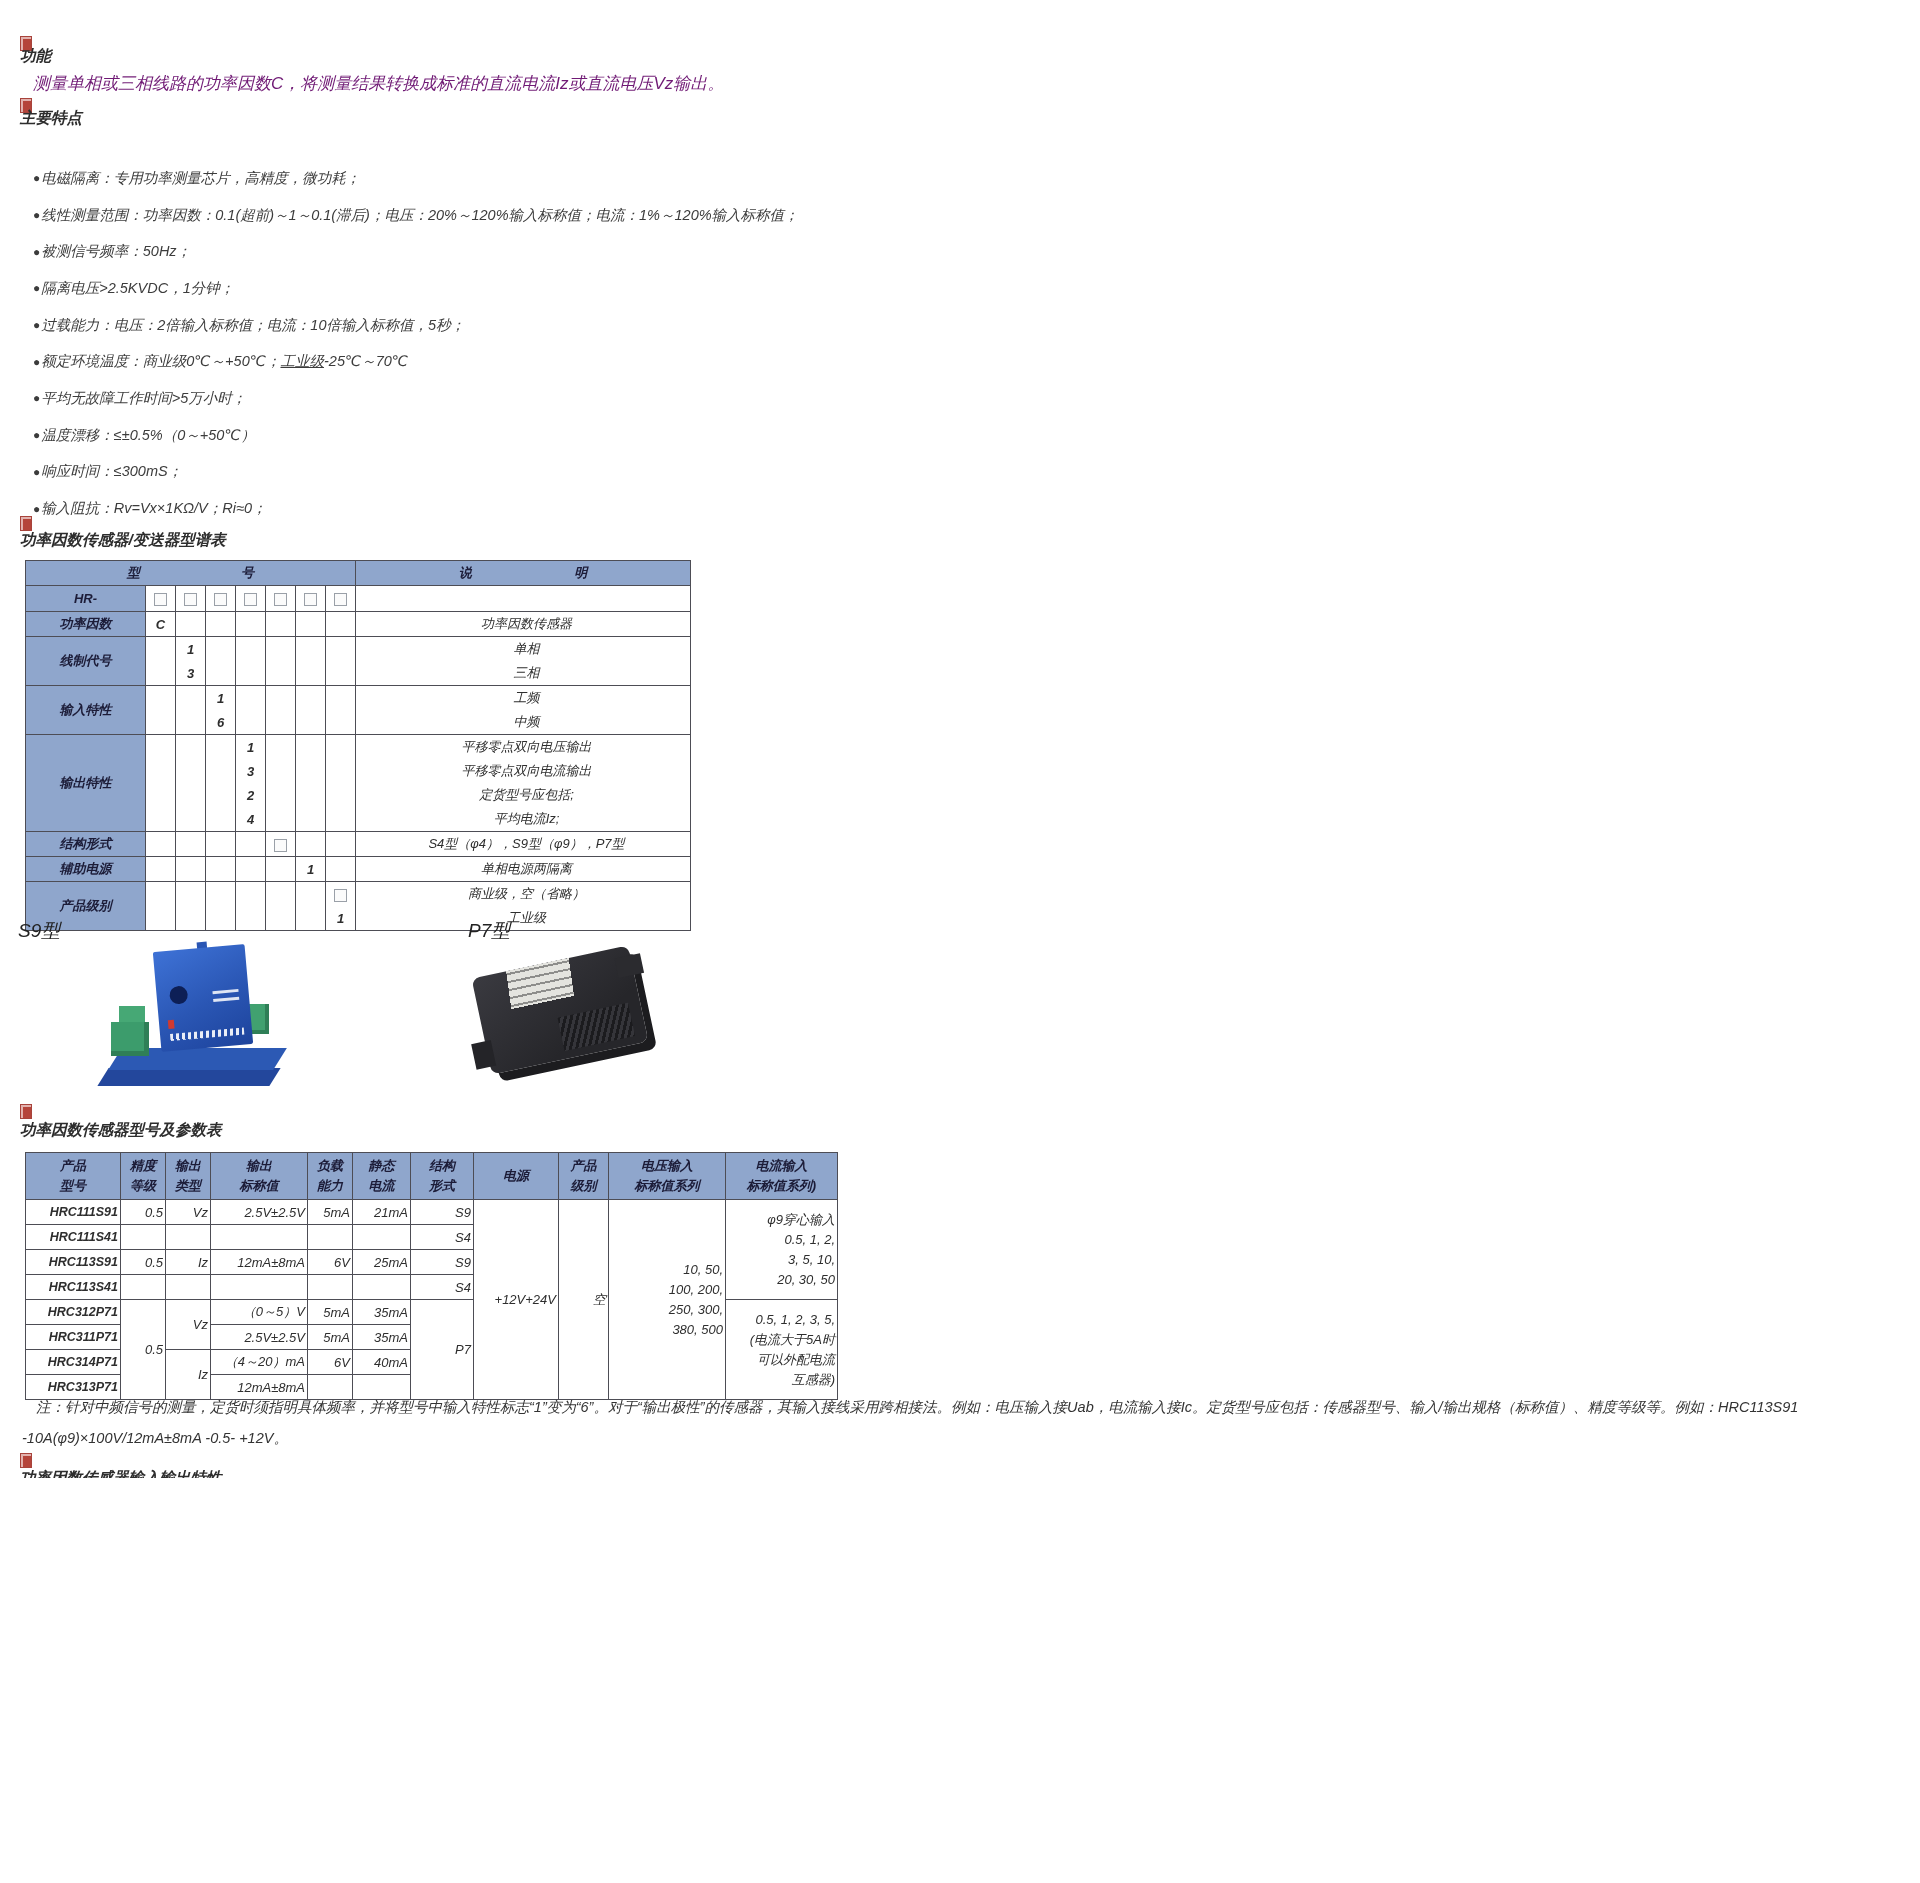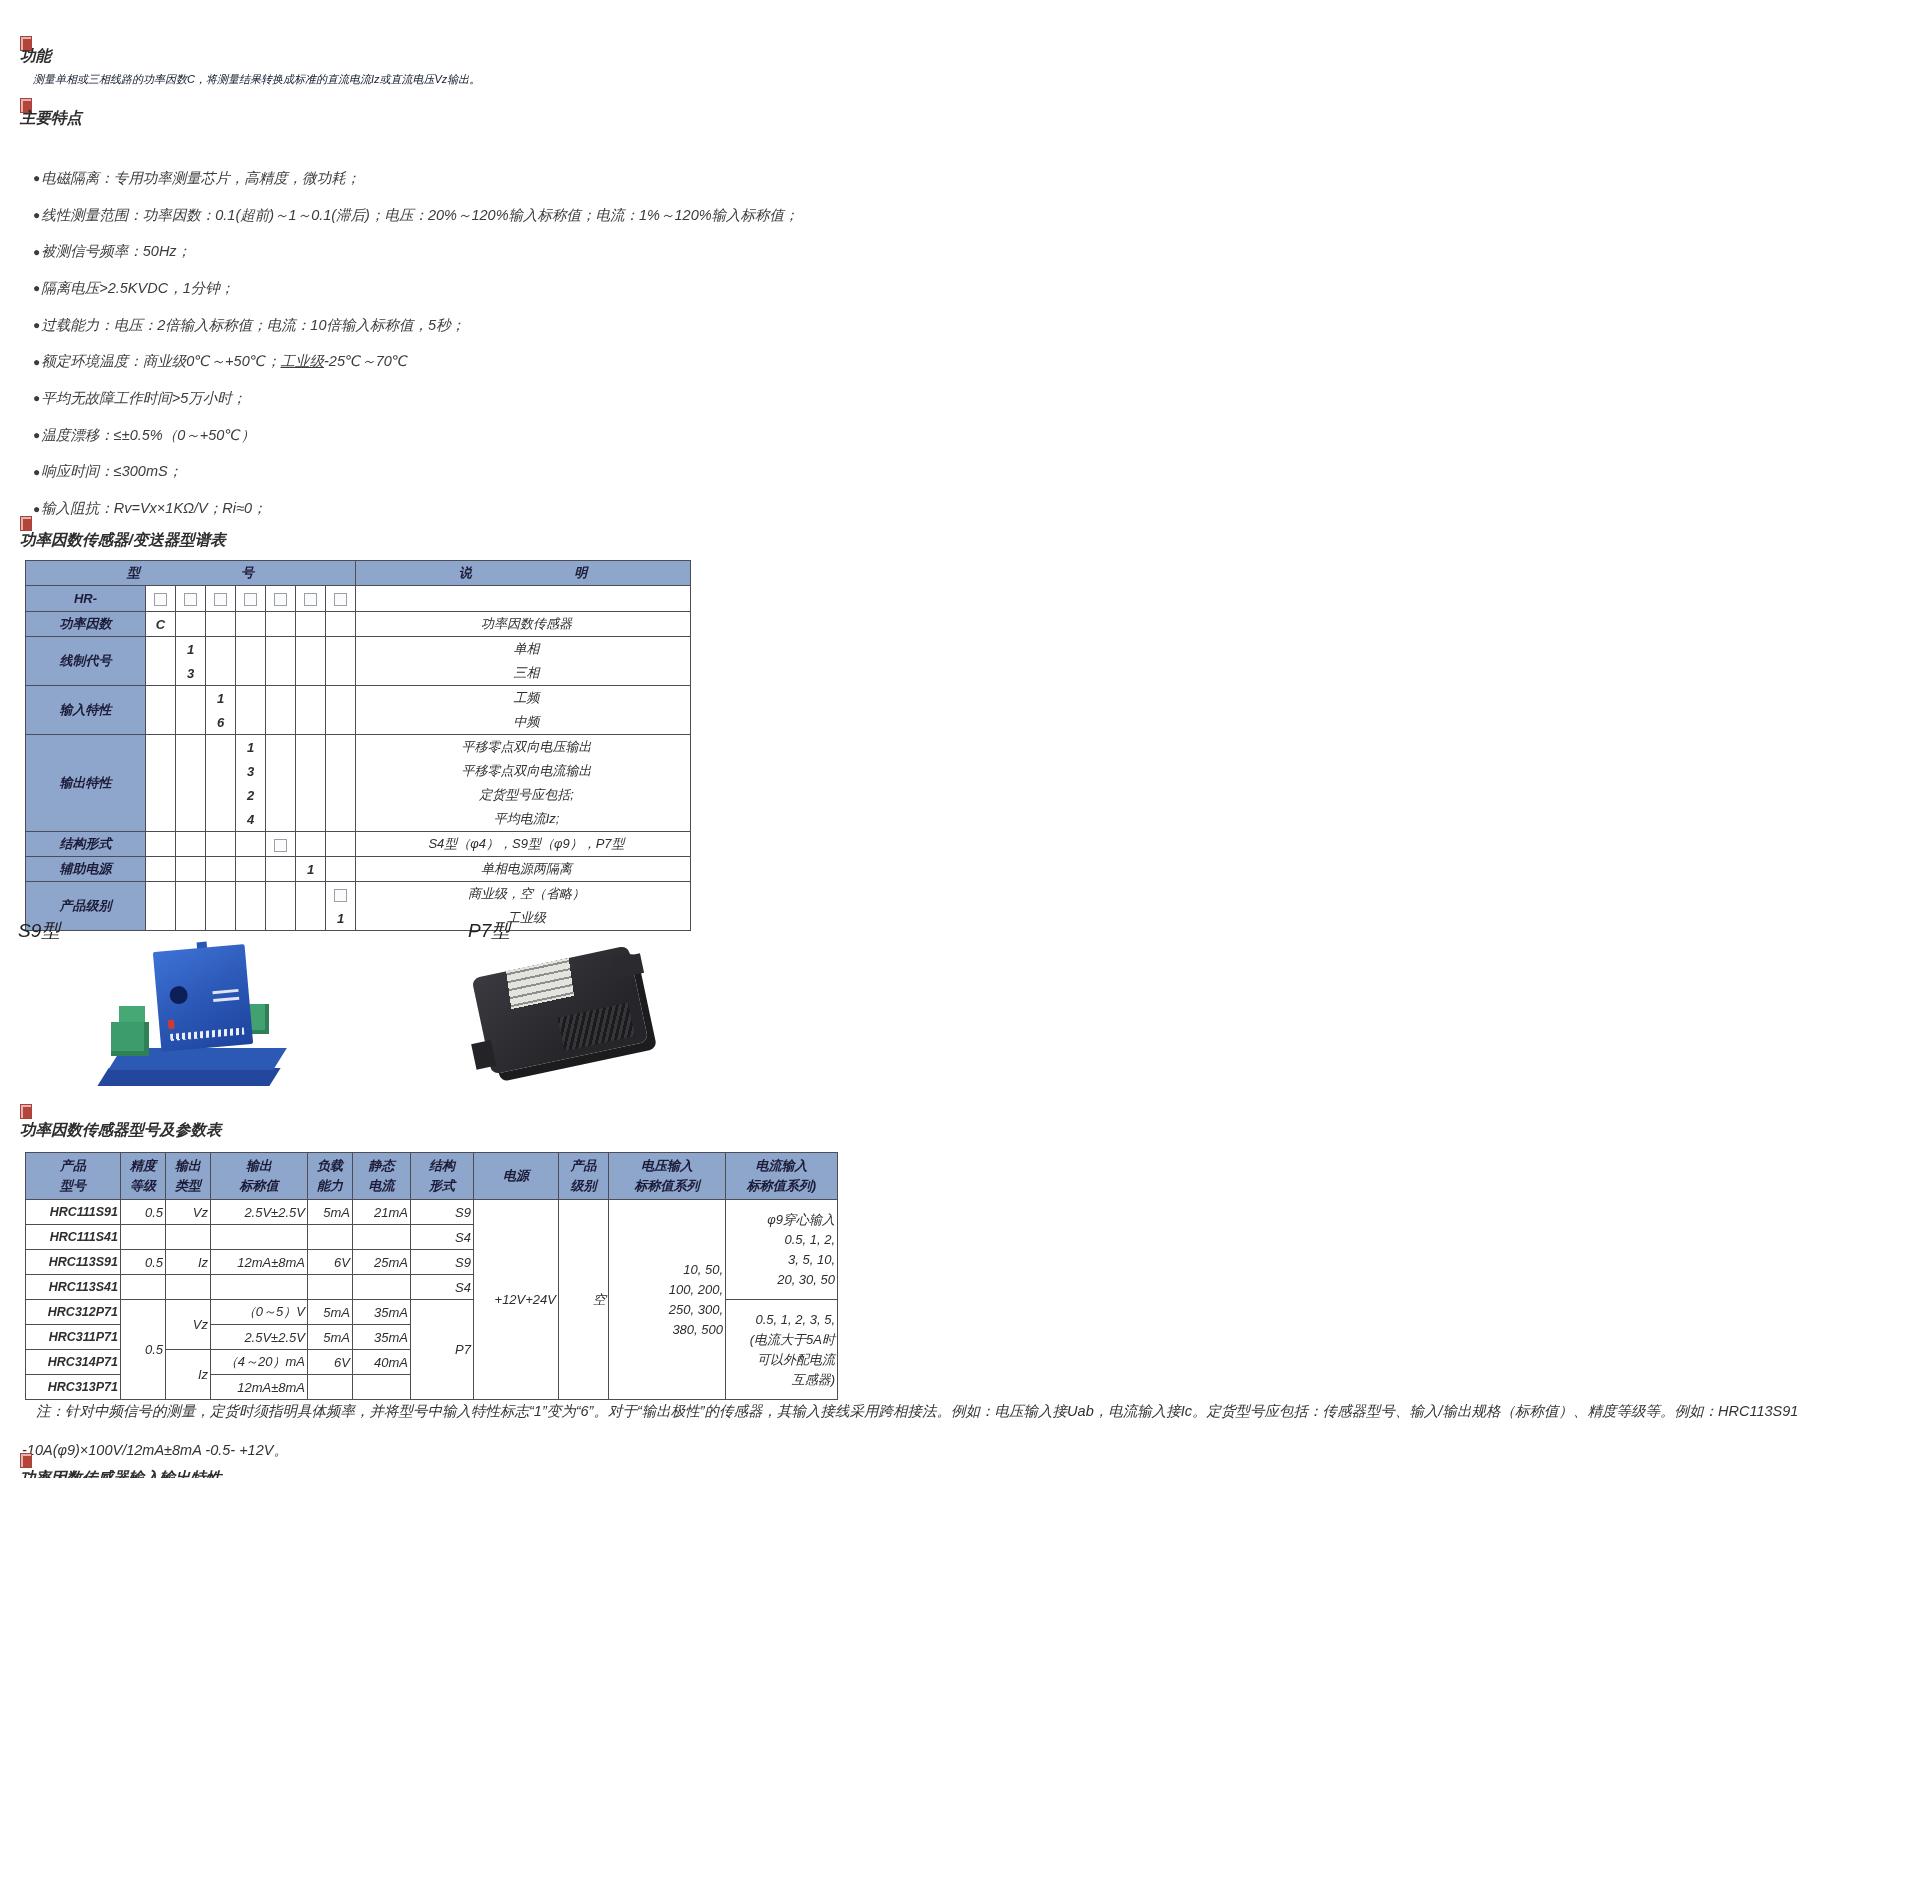--- a/index.html
+++ b/index.html
@@ -2,21 +2,21 @@
 <html><head>
 <meta charset="utf-8">
 <style>
   html,body{margin:0;padding:0;background:#fff;}
   .page{position:relative;width:1920px;height:1478px;background:#ffffff;overflow:hidden;
         font-family:"Liberation Sans","DejaVu Sans",sans-serif;color:#333;font-style:italic;}
   
   .ph{position:absolute;left:20px;width:10px;height:13px;border:1px solid #a8433b;
       background:#b5443a;box-shadow:inset 2px 2px 0 rgba(242,215,213,.75);}
   .htitle{position:absolute;left:20px;font-size:15.5px;font-weight:bold;color:#2d2d2d;white-space:nowrap;}
-  .bodytxt{position:absolute;left:33px;font-size:11px;color:#0f172a;white-space:nowrap;}
+  .bodytxt{position:absolute;left:33px;font-size:17px;color:#701a75;white-space:nowrap;}
   ul.feat{position:absolute;left:33px;top:160px;margin:0;padding:0;list-style:none;
           font-size:14.5px;color:#3c3c3c;}
   ul.feat li{height:36.7px;display:flex;align-items:center;white-space:nowrap;}
   ul.feat .blt{margin-right:1px;font-size:12px;}
   .ul-part{text-decoration:underline;}
   
   table.spec{position:absolute;left:25px;top:560px;width:665px;border-collapse:collapse;
              border:1px solid #4d4d55;table-layout:fixed;font-size:13px;}
   .spec th{background:#8fa6cc;color:#1c1c38;font-weight:bold;height:24px;border:1px solid #4d4d55;padding:0;}
   .spec td{border-left:1px solid #4d4d55;height:24px;padding:0 3px;text-align:center;color:#2e2e2e;overflow:hidden;}
@@ -29,21 +29,21 @@
   
   table.par{position:absolute;left:25px;top:1152px;width:812px;border-collapse:collapse;
             border:1px solid #4d4d55;table-layout:fixed;font-size:13px;}
   .par th{background:#8fa6cc;color:#1c1c38;font-weight:bold;border:1px solid #4d4d55;padding:0;height:46px;}
   .par th div{line-height:20px;}
   .par th div.single{line-height:44px;}
   .par td{border:1px solid #4d4d55;height:24px;text-align:right;color:#2e2e2e;padding:0 2px;overflow:hidden;}
   .par td.model{font-weight:bold;font-size:12.5px;}
   .preline{white-space:pre-line;line-height:20px;}
   
-  .note{position:absolute;left:22px;top:1392px;width:1884px;font-size:14.5px;line-height:39px;
+  .note{position:absolute;left:22px;top:1392px;width:1884px;font-size:14.5px;line-height:31px;
         color:#333;text-indent:14px;}
   
   .prodlabel{position:absolute;font-size:19px;color:#222;font-weight:500;white-space:nowrap;}
   .s9{position:absolute;left:95px;top:938px;width:200px;height:160px;}
   .s9-rail{position:absolute;left:20px;bottom:28px;width:165px;height:22px;background:#2c59b4;transform:skewX(-32deg);}
   .s9-rail2{position:absolute;left:8px;bottom:12px;width:172px;height:18px;background:#23479c;transform:skewX(-32deg);}
   .s9-term-l{position:absolute;left:16px;bottom:42px;width:38px;height:34px;background:#3c9c6c;box-shadow:inset -5px -5px 0 #2f7f57;}
   .s9-term-l2{position:absolute;left:24px;bottom:76px;width:26px;height:16px;background:#46a875;}
   .s9-term-r{position:absolute;right:26px;bottom:64px;width:30px;height:30px;background:#41a170;box-shadow:inset -4px -4px 0 #2f7f57;}
   .s9-body{position:absolute;left:62px;bottom:50px;width:92px;height:100px;border-radius:2px;

